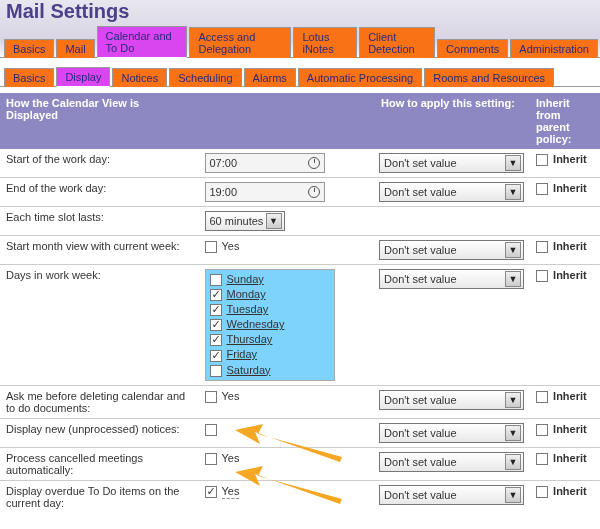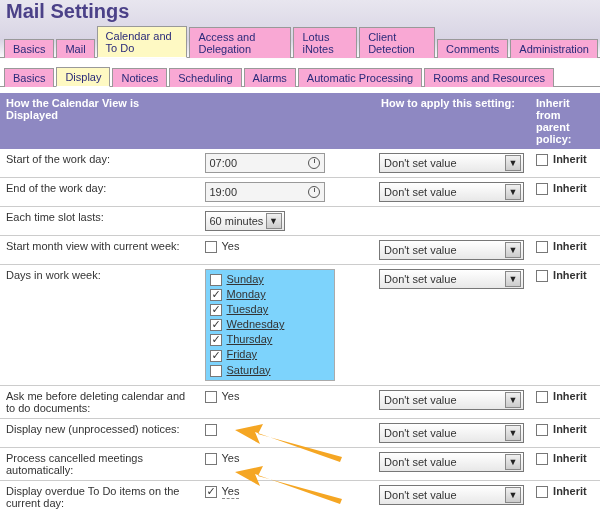--- a/index.html
+++ b/index.html
@@ -26,29 +26,29 @@
     padding-left: 4px;
     border-bottom: 1px solid #999;
     margin-bottom: 6px;
   }
   .tabbar.sub { margin-top: 8px; }
   .tab {
     border: 1px solid #999;
     border-bottom: none;
     padding: 3px 8px;
     margin-right: 2px;
-    background: #f9a8d4;
+    background: #f97316;
     color: #2a2a7a;
     cursor: pointer;
     position: relative;
     top: 1px;
     font-size: 11px;
   }
   .tab.active {
-    background: #fef9c3;
+    background: #d946ef;
     border-bottom: 1px solid #fff;
     font-weight: normal;
   }
   .hdr-row {
     display: flex;
     background: #8e88c2;
     color: #fff;
     font-weight: bold;
     font-size: 11px;
   }

